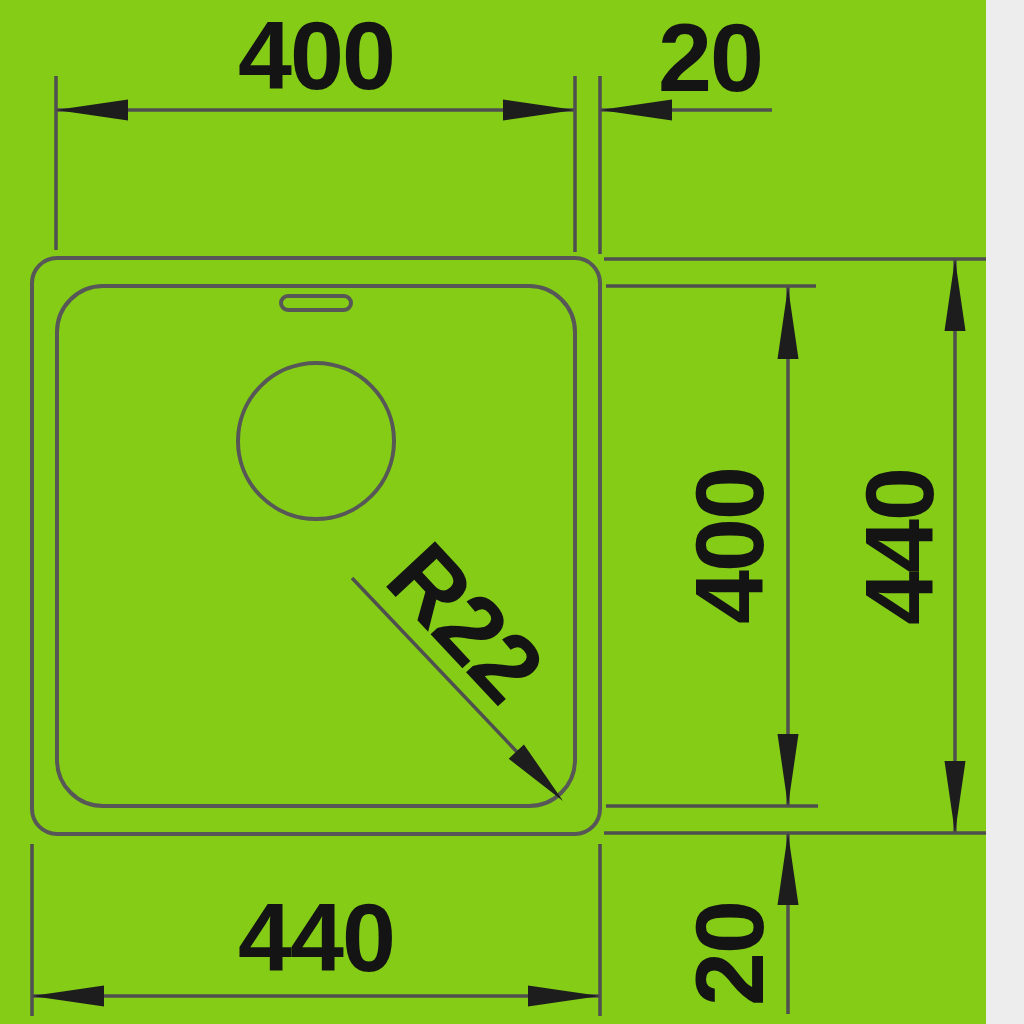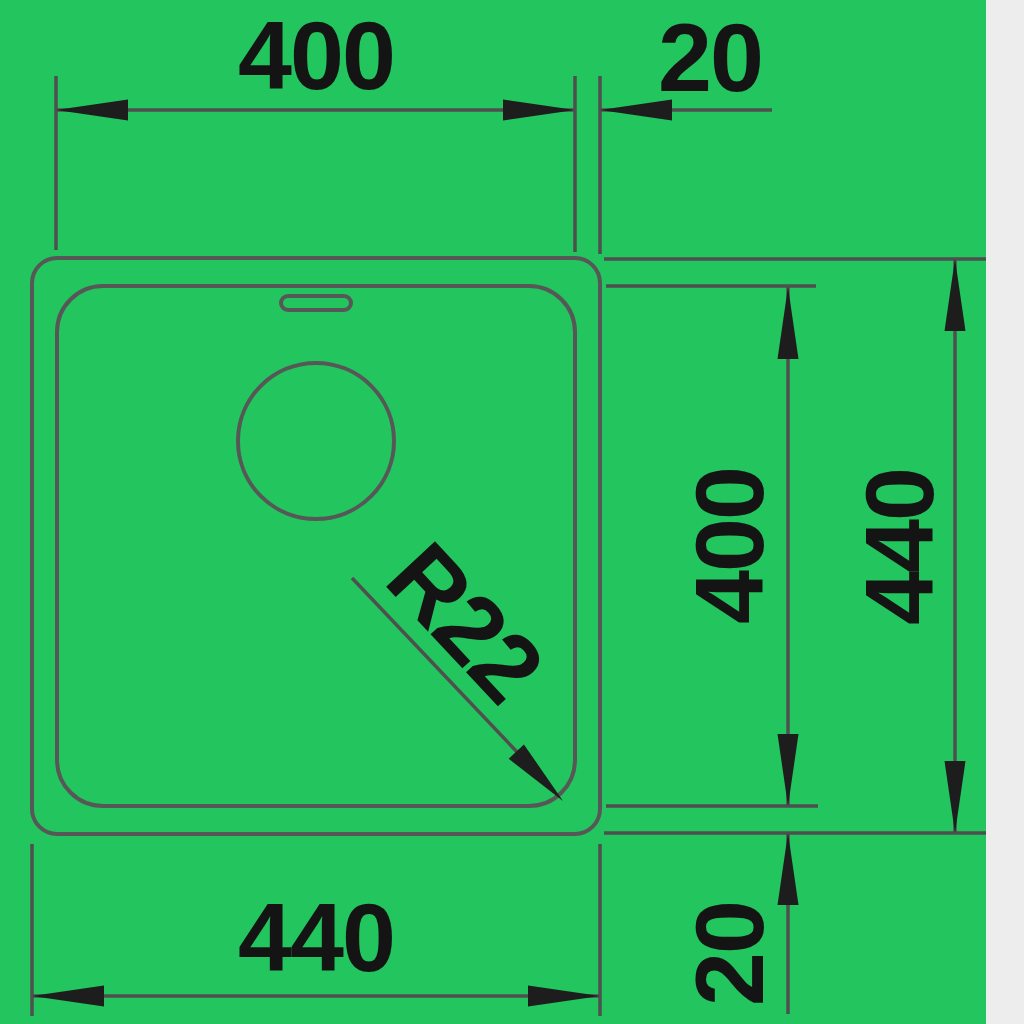--- a/index.html
+++ b/index.html
@@ -1,18 +1,18 @@
 <!DOCTYPE html>
 <html><head>
 <meta charset="utf-8">
 <style>
   html,body{margin:0;padding:0;background:#ffffff;}
   .stage{
     position:relative;width:1024px;height:1024px;overflow:hidden;
-    background:#22c55e;font-family:"Liberation Sans",sans-serif;
+    background:#84cc16;font-family:"Liberation Sans",sans-serif;
   }
   .stage svg{position:absolute;left:0;top:0;}
   .dim-label{
     position:absolute;
     font-weight:bold;font-size:97px;line-height:1;letter-spacing:-2px;
     color:#141414;white-space:nowrap;
     transform:translate(-50%,-50%);
   }
   .rot-ccw{transform:translate(-50%,-50%) rotate(-90deg);}
   .rot-radius{transform:translate(-50%,-50%) rotate(47deg);}

